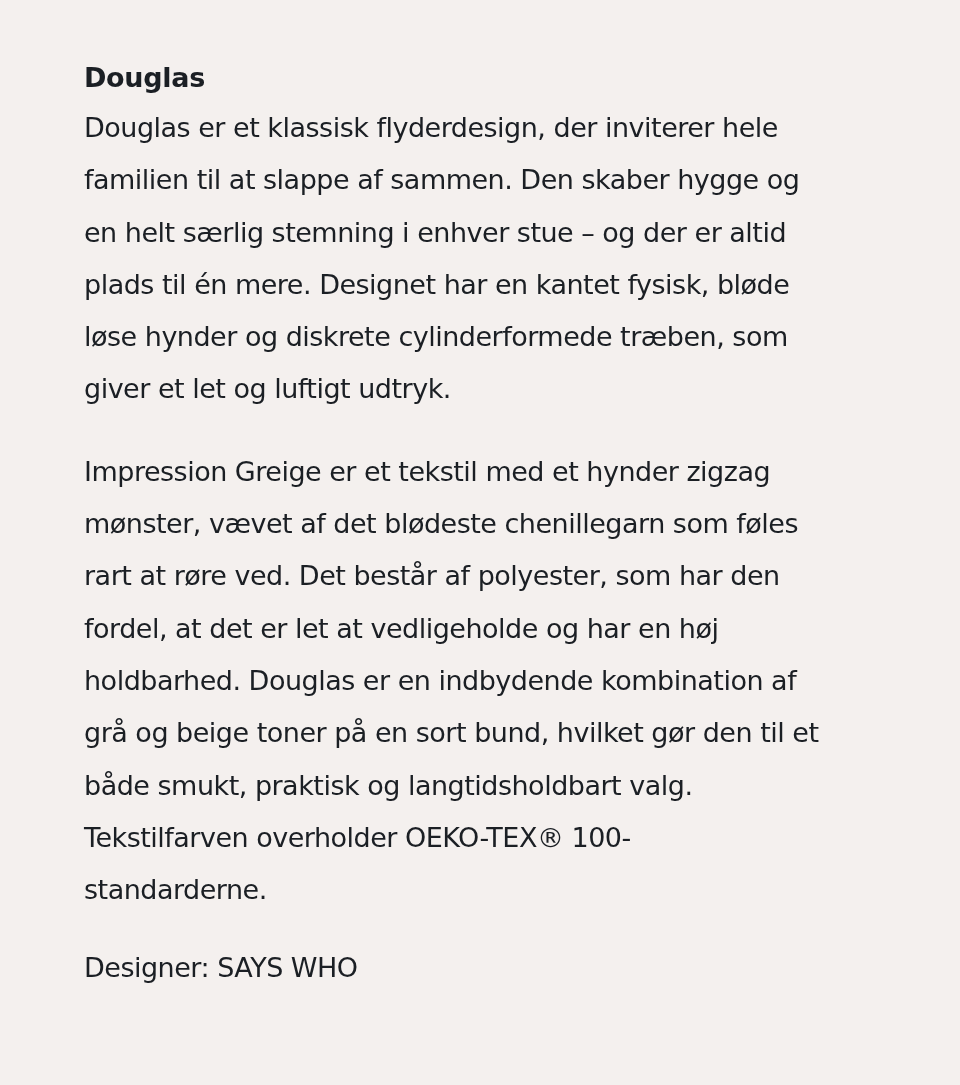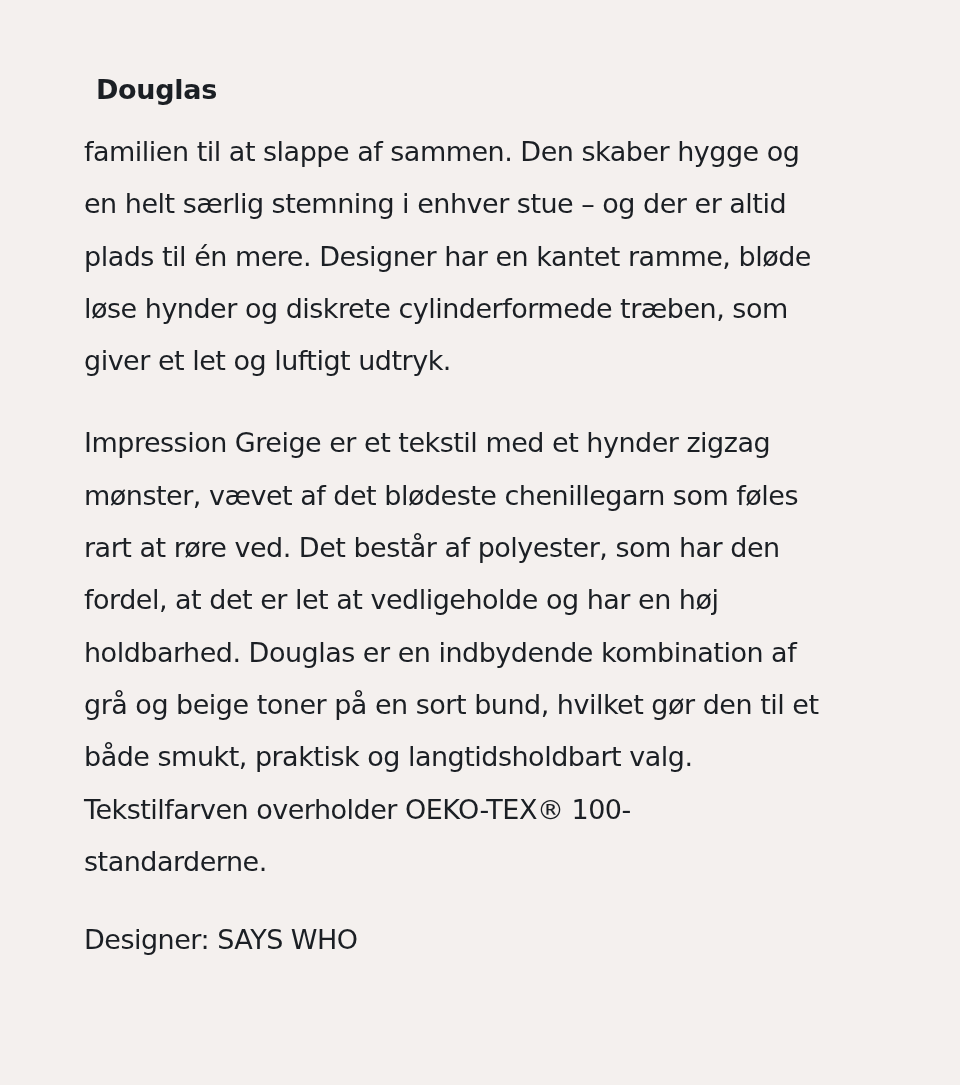--- a/index.html
+++ b/index.html
@@ -6,39 +6,40 @@
     body {
       width: 960px; height: 1085px; overflow: hidden;
       background: #f4f0ee;
       color: #1b1f24;
       font-family: "DejaVu Sans", sans-serif;
     }
     .content {
       position: absolute; left: 84px; top: 54px; width: 800px;
     }
     .title {
-      font-weight: bold; font-size: 27px; line-height: 48px; margin: 12px;
+      font-weight: bold; font-size: 27px; line-height: 48px; margin: 0;
       letter-spacing: -0.3px;
     }
     .para {
       font-size: 27px; line-height: 52.3px; margin: 0; letter-spacing: -0.5px;
     }
     .line { display: block; white-space: nowrap; }
     .gap1 { height: 30px; }
     .gap2 { height: 26px; }
   </style>
 </head>
 <body>
 
 <div class="content">
   <h2 class="title">Douglas</h2>
   <p class="para">
+    <span class="line">Douglas er et klassisk flyderdesign, der inviterer hele</span>
     <span class="line">familien til at slappe af sammen. Den skaber hygge og</span>
     <span class="line">en helt særlig stemning i enhver stue – og der er altid</span>
-    <span class="line">plads til én mere. Designer har en kantet ramme, bløde</span>
+    <span class="line">plads til én mere. Designet har en kantet fysisk, bløde</span>
     <span class="line">løse hynder og diskrete cylinderformede træben, som</span>
     <span class="line">giver et let og luftigt udtryk.</span>
   </p>
   <div class="gap1"></div>
   <p class="para">
     <span class="line">Impression Greige er et tekstil med et hynder zigzag</span>
     <span class="line">mønster, vævet af det blødeste chenillegarn som føles</span>
     <span class="line">rart at røre ved. Det består af polyester, som har den</span>
     <span class="line">fordel, at det er let at vedligeholde og har en høj</span>
     <span class="line">holdbarhed. Douglas er en indbydende kombination af</span>

